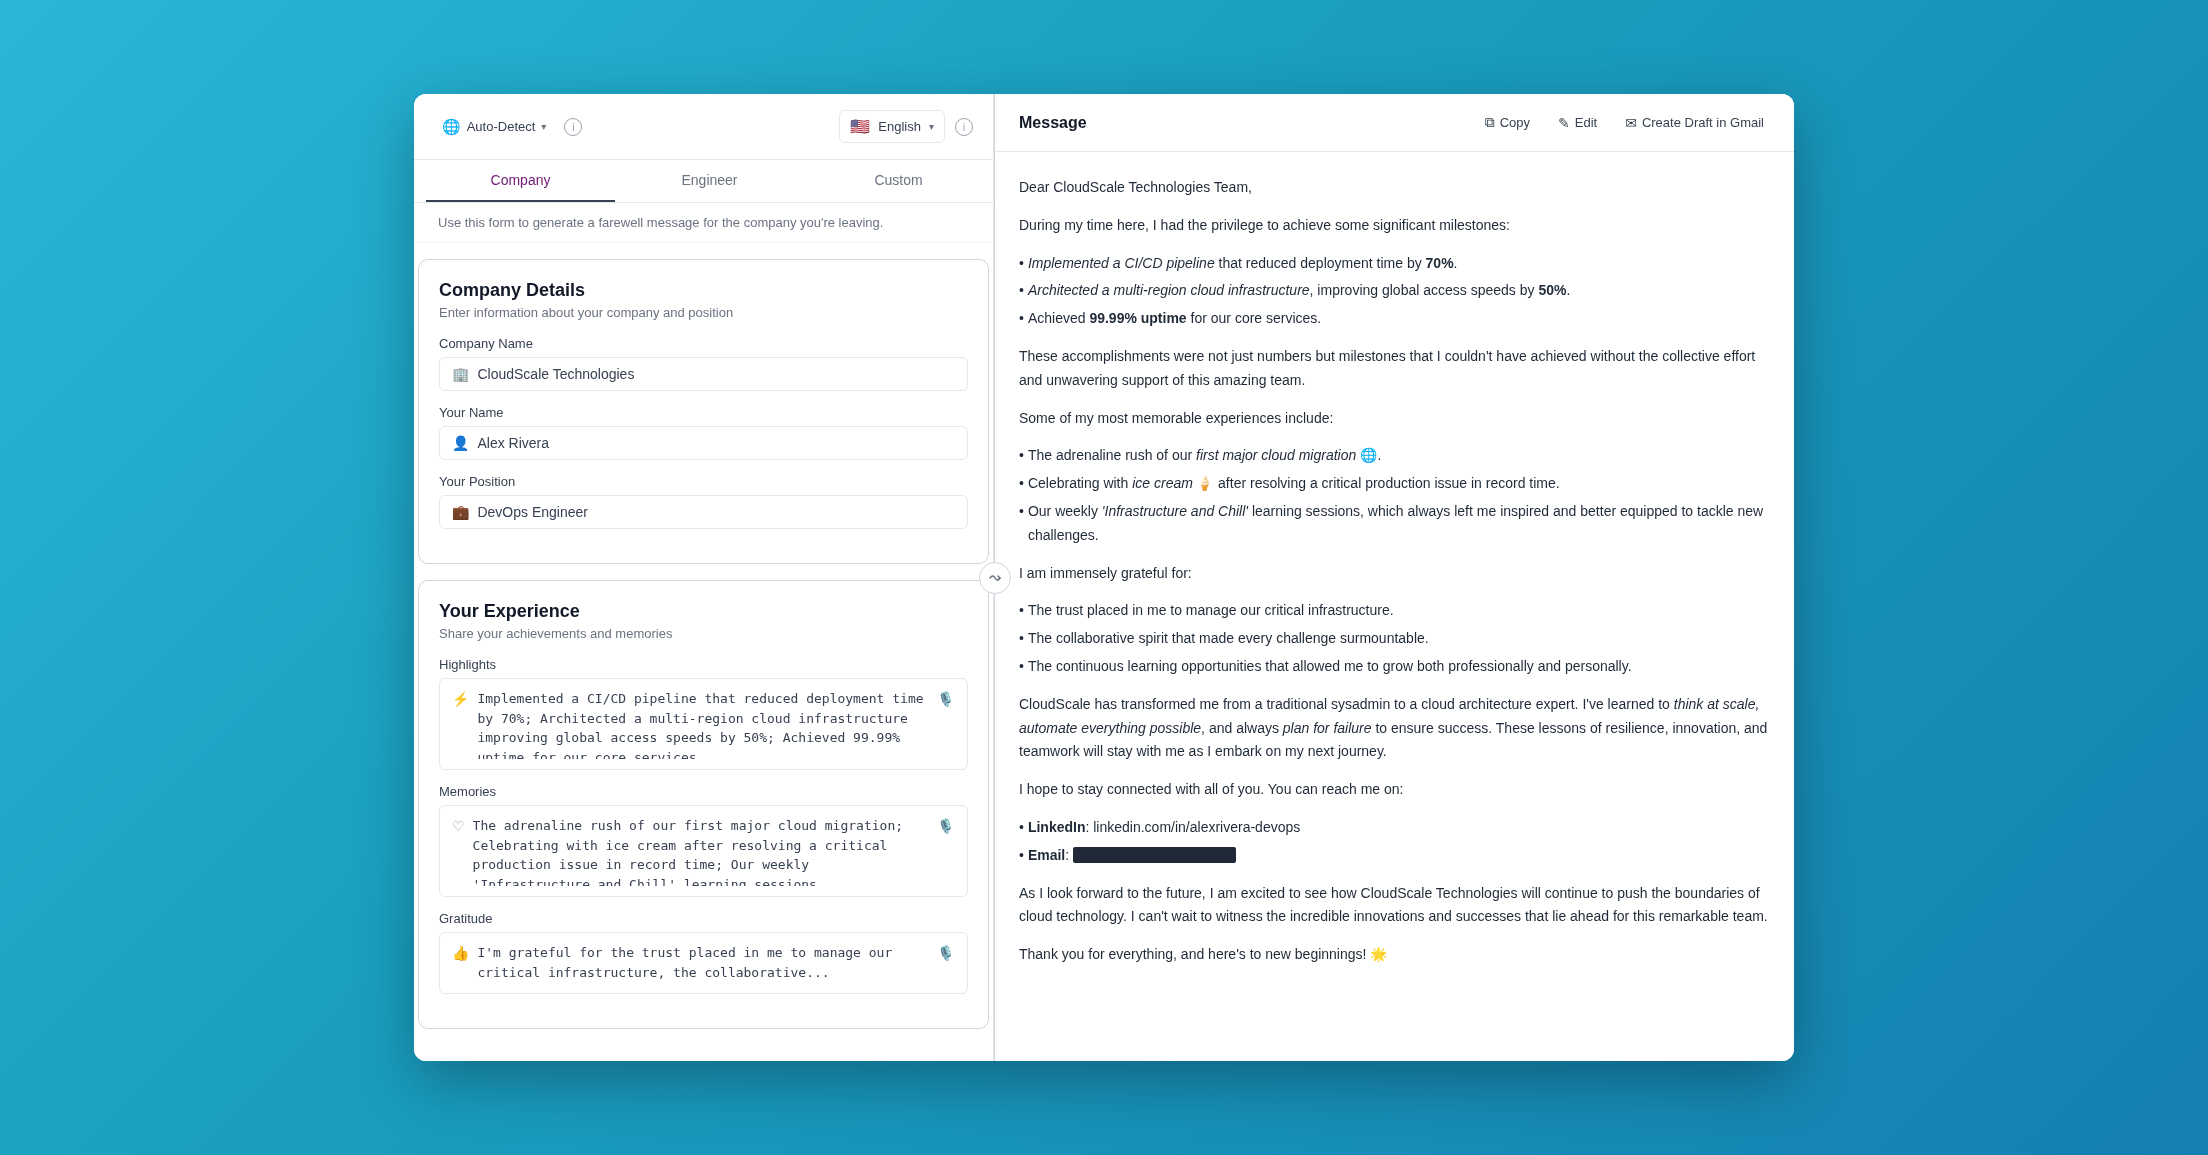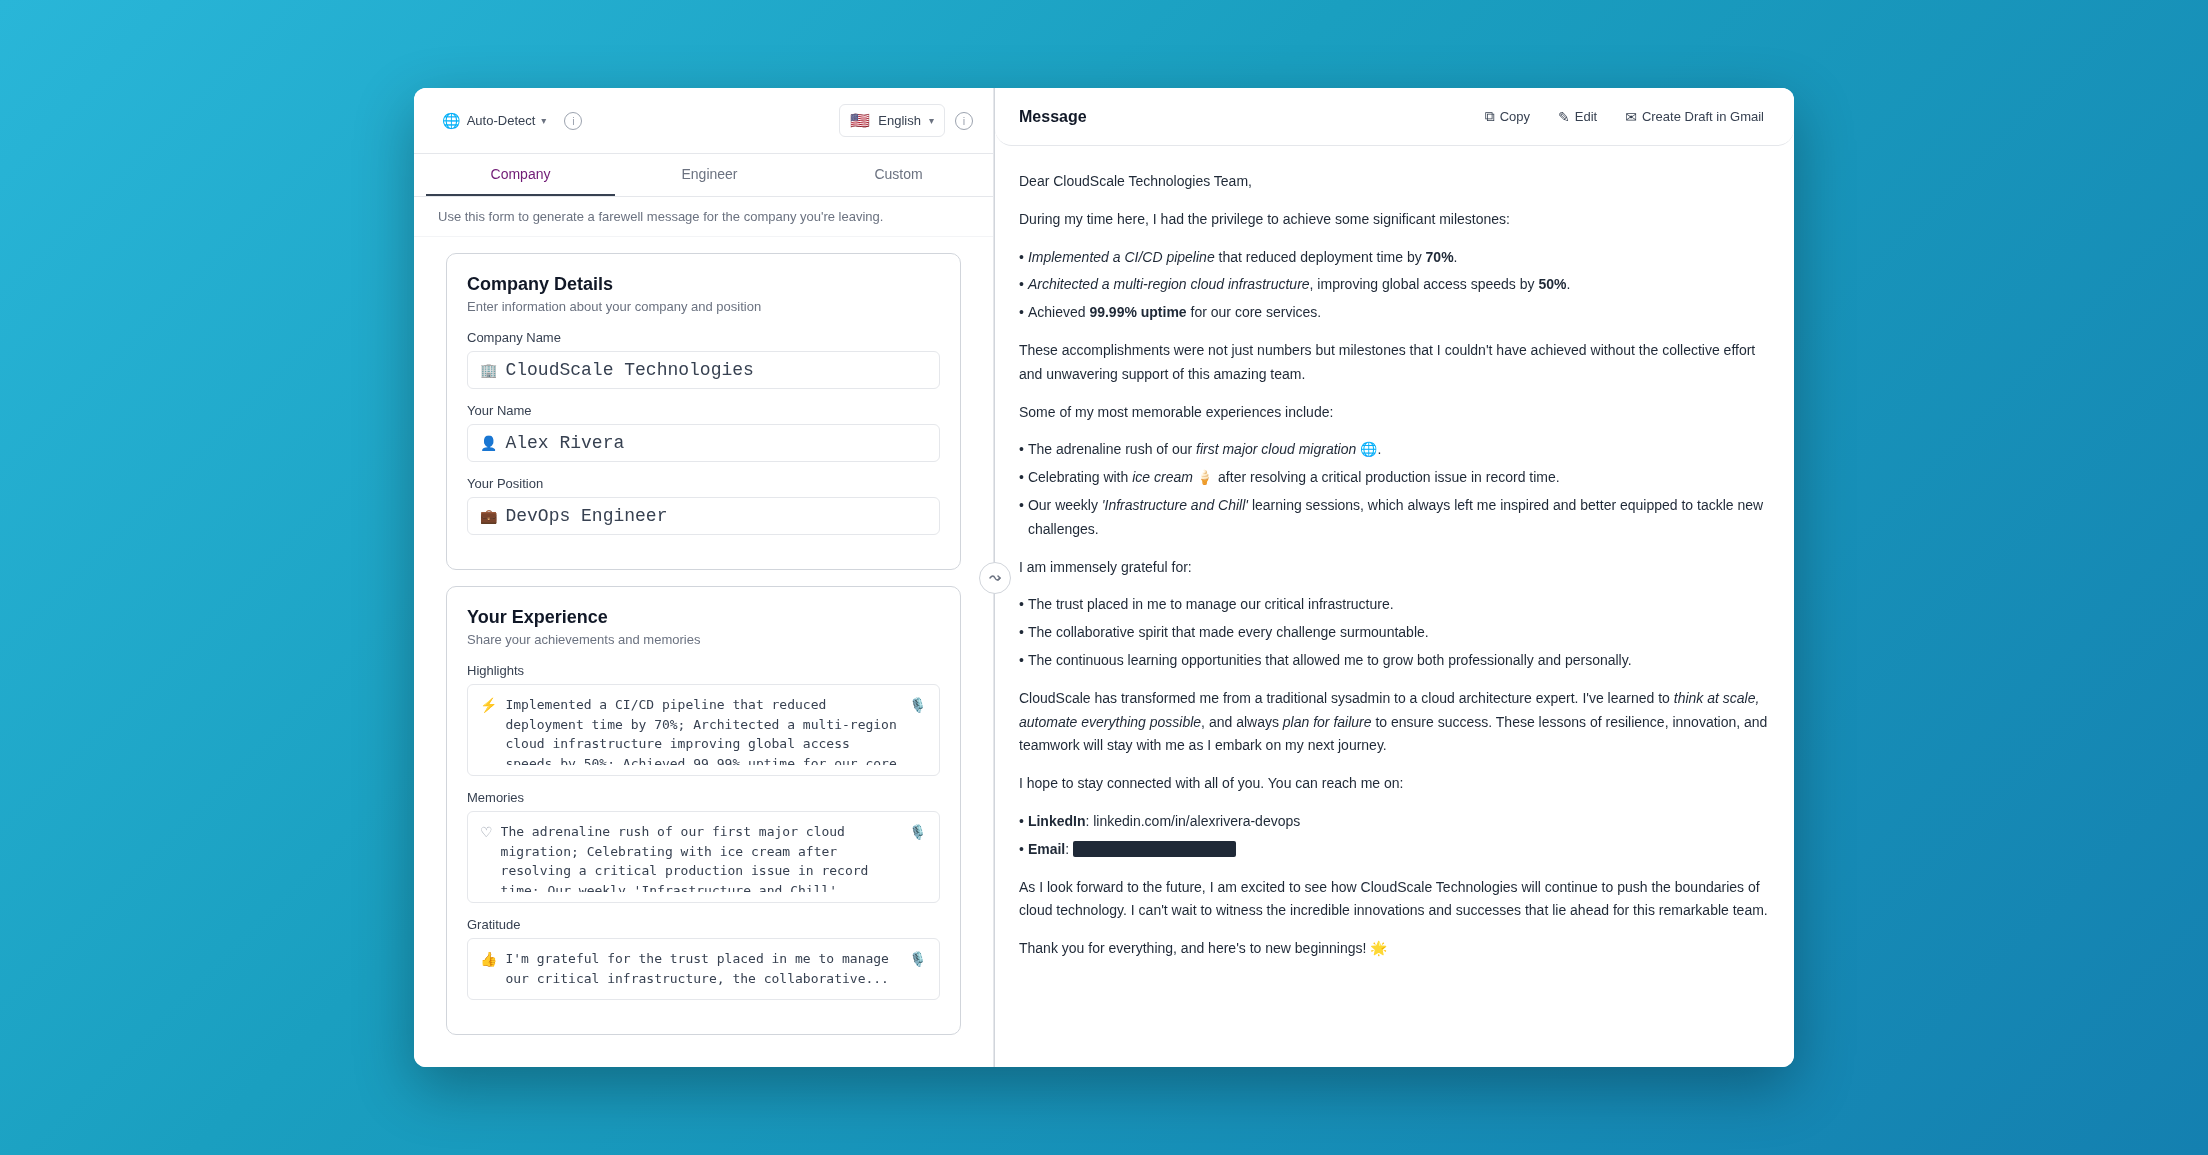--- a/index.html
+++ b/index.html
@@ -102,21 +102,21 @@
     .form-hint {
       font-size: 13px;
       color: #6b7280;
       padding: 12px 24px;
       border-bottom: 1px solid #f3f4f6;
     }
     
     .form-scroll {
       flex: 1;
       overflow-y: auto;
-      padding: 16px 32px;
+      padding: 16px 4px;
     }
     .form-section {
       border: 1.5px solid #d1d5db;
       border-radius: 10px;
       padding: 20px;
       margin-bottom: 16px;
     }
     .section-title {
       font-size: 18px;
       font-weight: 700;
@@ -143,25 +143,24 @@
       border: 1px solid #e5e7eb;
       border-radius: 6px;
       padding: 8px 12px;
       gap: 8px;
       background: white;
     }
     .input-icon { font-size: 14px; color: #9ca3af; flex-shrink: 0; }
     .input-wrapper input {
       border: none;
       outline: none;
-      font-size: 18px;
+      font-size: 14px;
       color: #374151;
       width: 100%;
       background: transparent;
-      font-family: Liberation Mono, monospace;
     }
     .textarea-wrapper {
       border: 1px solid #e5e7eb;
       border-radius: 6px;
       padding: 10px 12px;
       display: flex;
       gap: 8px;
       background: white;
     }
     .textarea-icon { font-size: 14px; color: #9ca3af; flex-shrink: 0; margin-top: 2px; }
@@ -187,21 +186,20 @@
       flex-direction: column;
       background: #fff;
       overflow: hidden;
     }
     .message-header {
       display: flex;
       align-items: center;
       justify-content: space-between;
       padding: 16px 24px;
       border-bottom: 1px solid #e5e7eb;
-      border-radius: 17px;
     }
     .message-title {
       font-size: 16px;
       font-weight: 700;
       color: #111827;
     }
     .message-actions {
       display: flex;
       align-items: center;
       gap: 16px;

